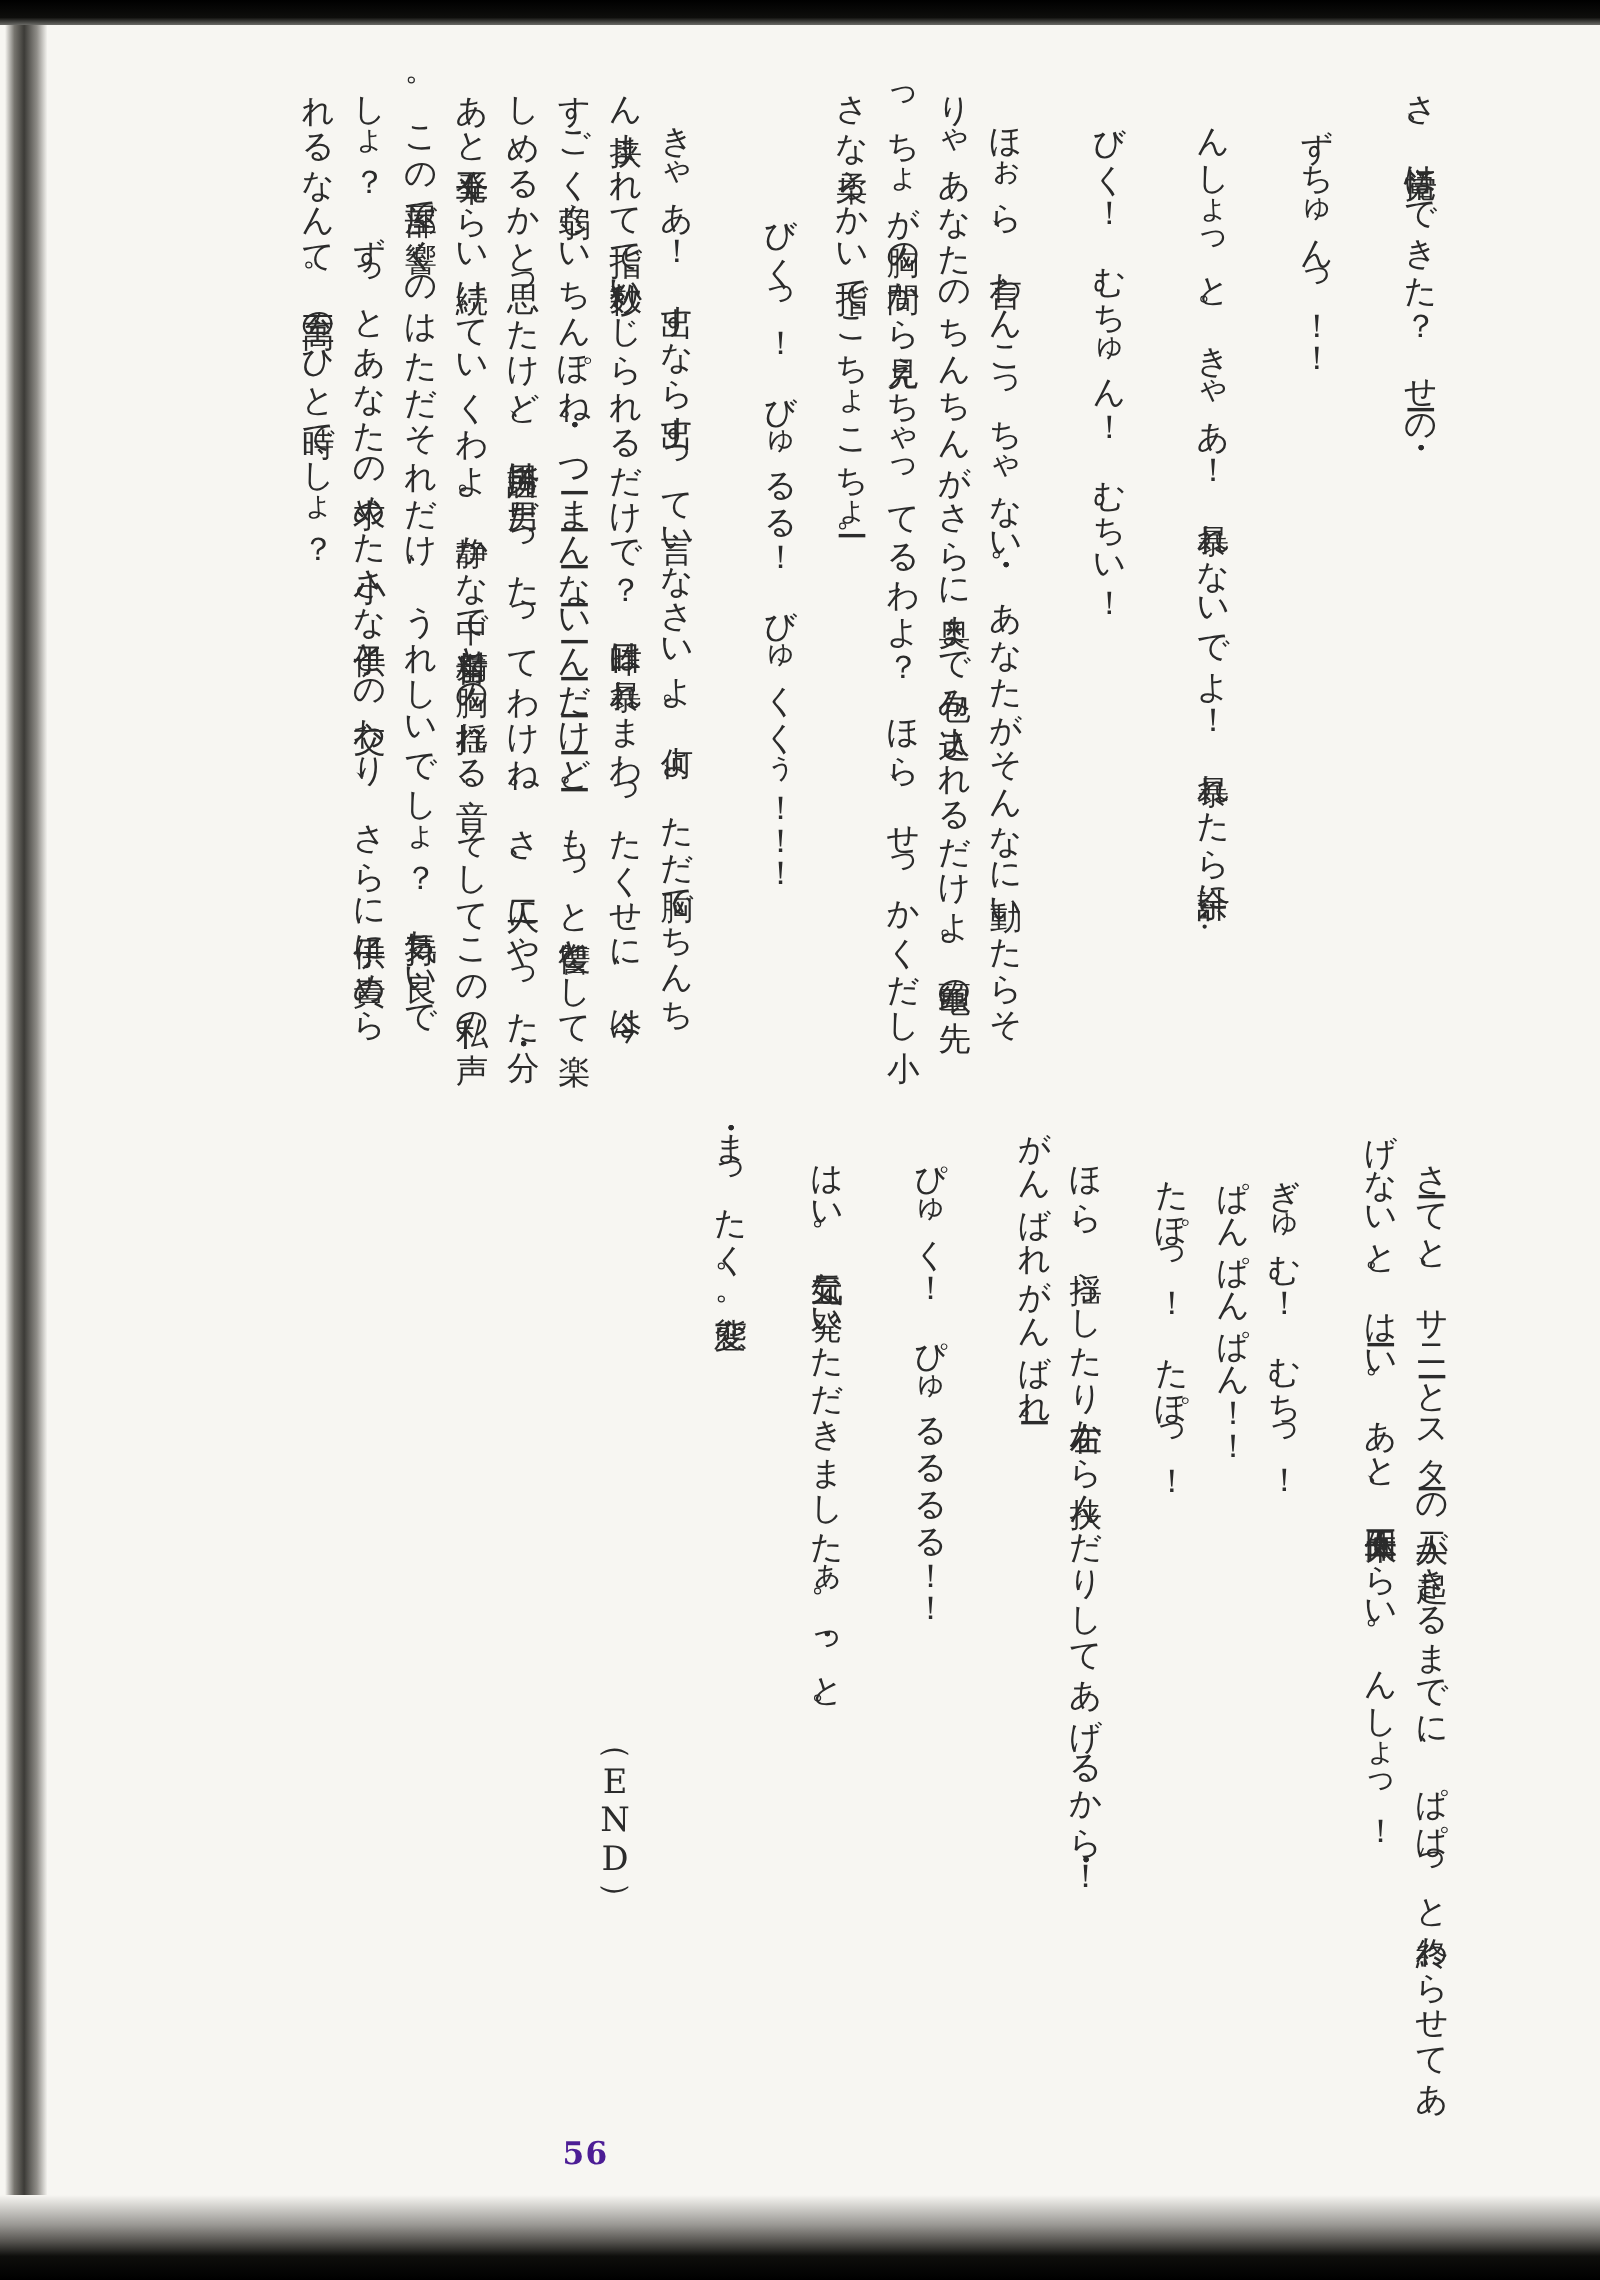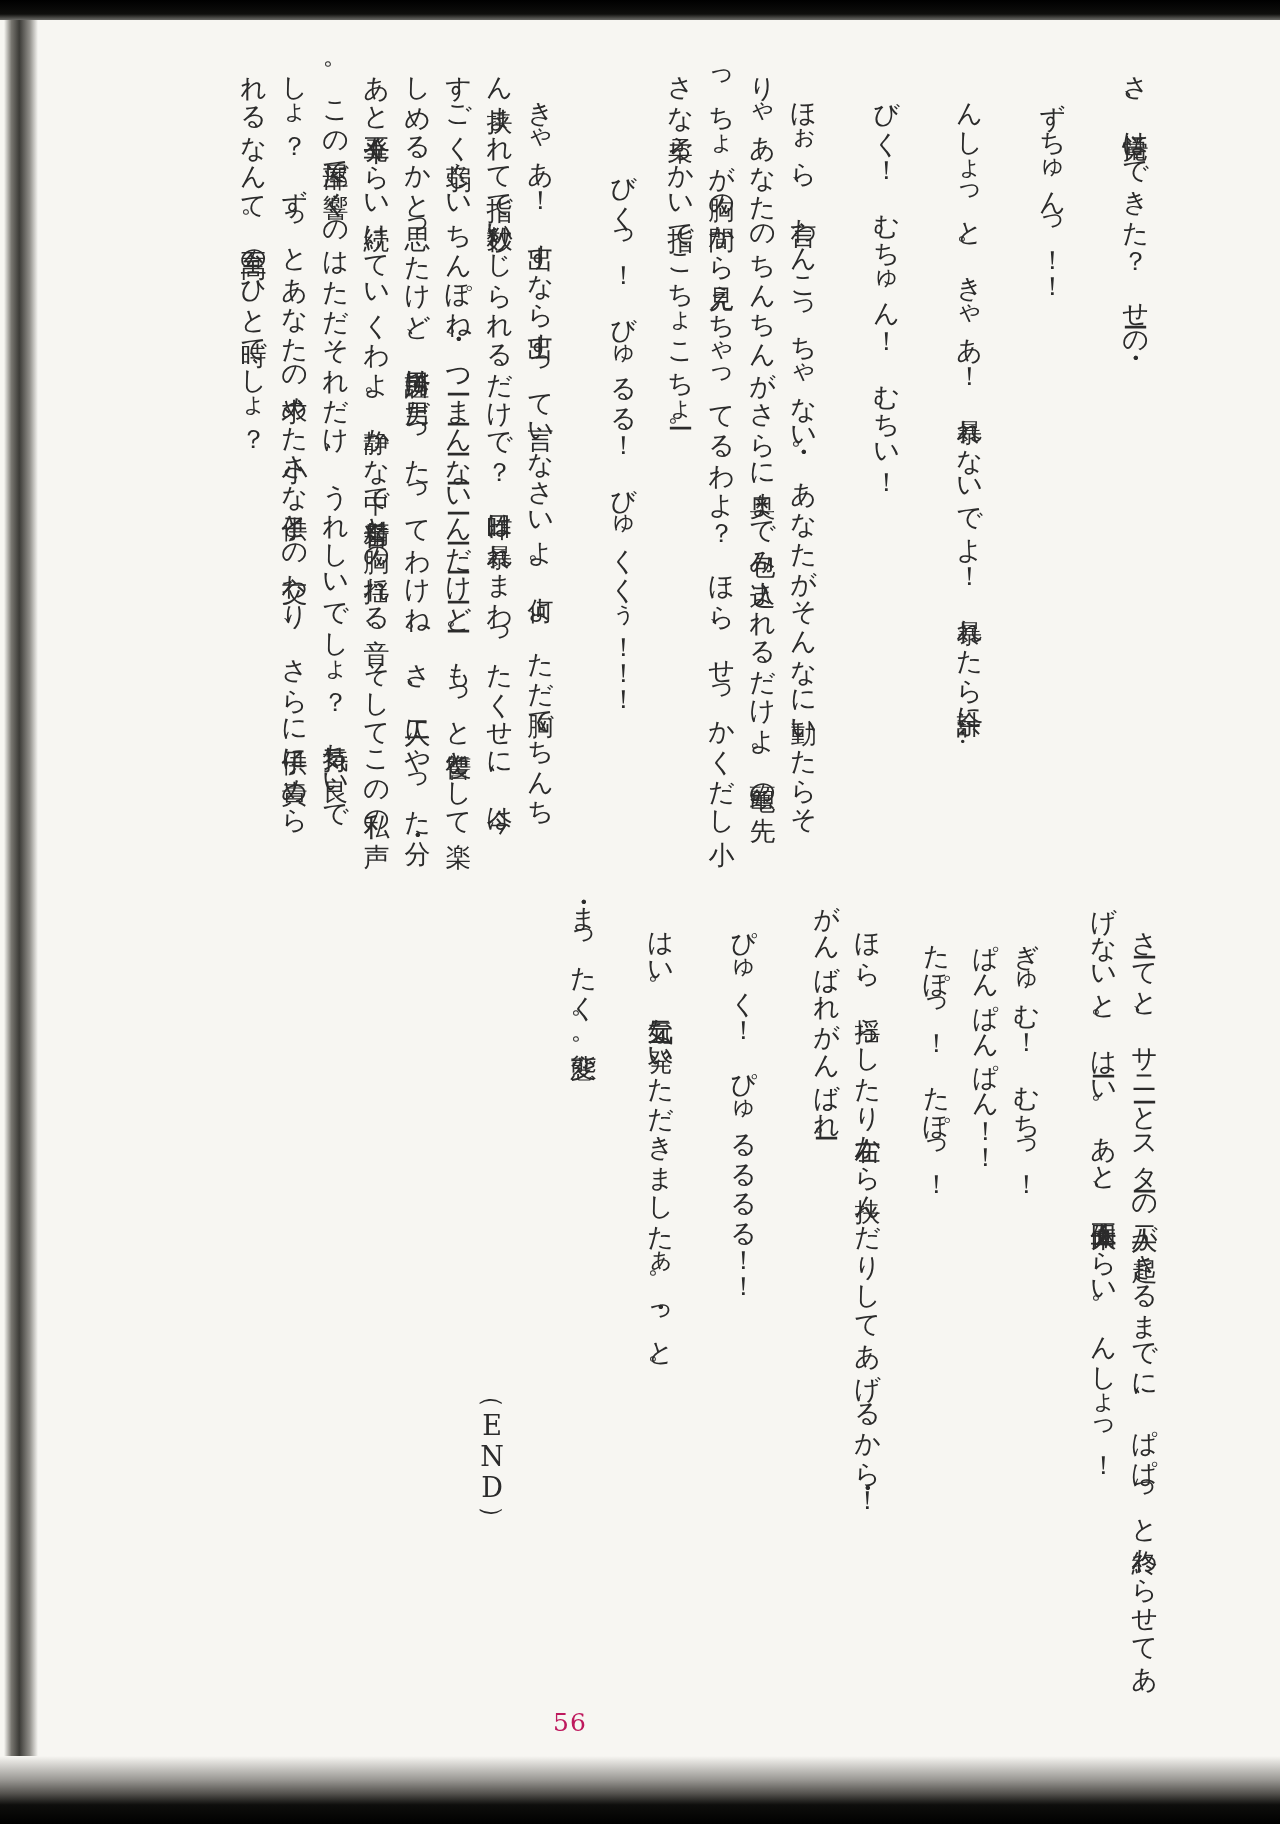--- a/index.html
+++ b/index.html
@@ -47,21 +47,21 @@
   .ind15{text-indent:38px;}
   .ind4{text-indent:100px;}
   .end-mark{
     position:absolute;left:472px;top:1380px;width:40px;
     display:flex;flex-direction:column;align-items:center;
     font-size:27px;color:#2b2b2b;line-height:1.15;
   }
   .end-mark .paren{display:inline-block;transform:rotate(90deg);font-size:26px;}
   .page-number{
     position:absolute;left:450px;top:1708px;width:240px;
-    text-align:center;font-size:25px;color:#be185d;letter-spacing:1px;
+    font-size:25px;color:#4c1d95;letter-spacing:1px;font-weight:bold;
   }
 </style>
 </head>
 <body>
 
 <div class="edge-bar-top"></div>
 <div class="gutter-shadow"></div>
 <div class="edge-bar-bottom"></div>
 
 <div class="vtext block-upper">

